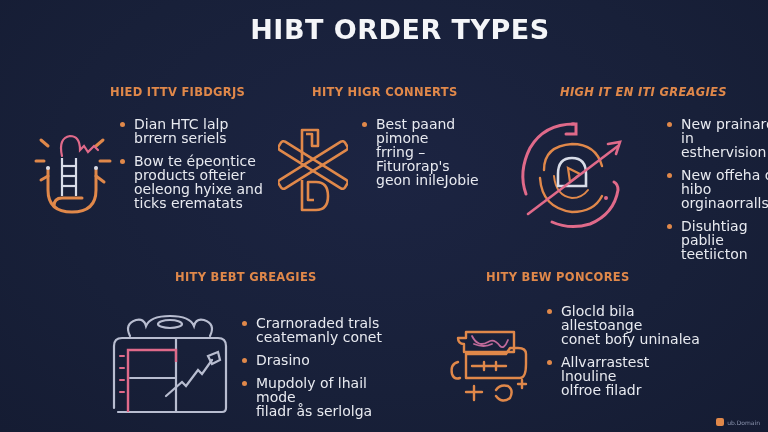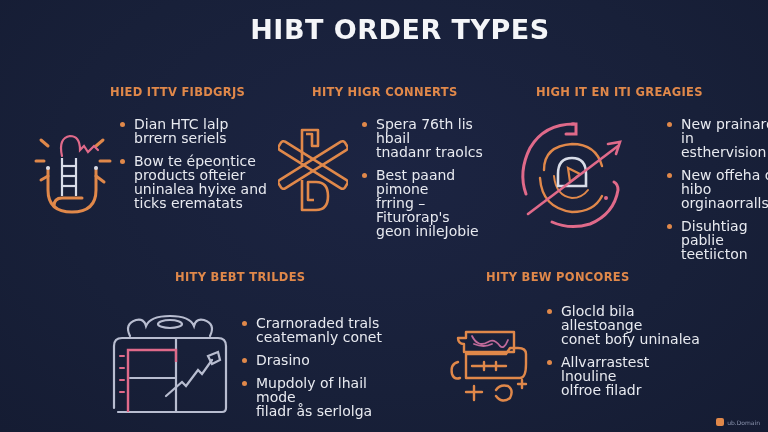--- a/index.html
+++ b/index.html
@@ -73,47 +73,44 @@
         <line x1="34" y1="58" x2="48" y2="58"></line>
       </g>
       <circle cx="20" cy="40" r="2" fill="#d8dce8"></circle>
       <circle cx="68" cy="40" r="2" fill="#d8dce8"></circle>
     </svg>
     <ul class="bullets" style="left:120px; top:117px; width:150px;">
       <li>Dian HTC lalp
 brrern seriels</li>
       <li>Bow te épeontice
 products ofteier
-uninalea hyixe and
+oeleong hyixe and
 ticks erematats</li>
     </ul>
   </div>
 
   <div>
     <div class="section-title" style="left:312px; top:85px;">HITY HIGR CONNERTS</div>
     <svg class="icon" style="left:278px; top:124px;" width="70" height="94" viewBox="0 0 70 94">
       <g stroke="#e0884a" stroke-width="2.6" fill="none" stroke-linejoin="round">
         <path d="M24 38 V6 H40 V22 H34 V10 H28"></path>
         <path d="M24 56 V86 H38 Q50 86 50 72 Q50 58 38 58 H30 V76 H36"></path>
         <rect x="-4" y="36" width="78" height="10" rx="3" transform="rotate(-32 35 41)"></rect>
         <rect x="-4" y="36" width="78" height="10" rx="3" transform="rotate(32 35 41)"></rect>
       </g>
     </svg>
     <ul class="bullets" style="left:362px; top:117px; width:130px;">
-      <li>Spera 76th lis
-hbail
-tnadanr traolcs</li>
       <li>Best paand pimone
 frring – Fiturorap's
 geon inileJobie</li>
     </ul>
   </div>
 
   <div>
-    <div class="section-title" style="left:536px; top:85px;">HIGH IT EN ITI GREAGIES</div>
+    <div class="section-title" style="left:560px; top:85px;font-style:italic;">HIGH IT EN ITI GREAGIES</div>
     <svg class="icon" style="left:514px; top:118px;" width="118" height="118" viewBox="0 0 118 118">
       <g fill="none" stroke-linecap="round">
         <path d="M60 6 Q30 6 16 30 Q4 54 12 76" stroke="#e06a8a" stroke-width="3"></path>
         <path d="M58 6 H62 V16 H52" stroke="#e06a8a" stroke-width="3"></path>
         <path d="M100 64 Q104 66 104 72 Q100 96 76 106 Q56 112 38 104" stroke="#e06a8a" stroke-width="3"></path>
         <path d="M30 52 Q30 28 58 26 Q82 26 88 48" stroke="#e0884a" stroke-width="2.4"></path>
         <path d="M26 60 Q28 90 58 94 Q80 94 88 78" stroke="#e0884a" stroke-width="2.4"></path>
         <path d="M40 58 Q42 78 58 80 Q68 80 74 72" stroke="#e0884a" stroke-width="2"></path>
         <path d="M44 68 V56 Q44 40 58 40 Q72 40 72 56 V68 Z" stroke="#d8dce8" stroke-width="2.6"></path>
         <path d="M54 50 L66 56 L56 64 Z" stroke="#e0884a" stroke-width="2.2"></path>
@@ -126,21 +123,21 @@
       <li>New prainarce in
 esthervision</li>
       <li>New offeha of
 hibo orginaorralls</li>
       <li>Disuhtiag pablie
 teetiicton</li>
     </ul>
   </div>
 
   <div>
-    <div class="section-title" style="left:175px; top:270px;">HITY BEBT TRILDES</div>
+    <div class="section-title" style="left:175px; top:270px;">HITY BEBT GREAGIES</div>
     <svg class="icon" style="left:106px; top:312px;" width="130" height="104" viewBox="0 0 130 104">
       <g fill="none" stroke="#b8bdd0" stroke-width="2.2" stroke-linecap="round">
         <path d="M24 24 Q18 12 30 8 Q38 6 40 14 Q44 4 64 4 Q84 4 88 14 Q90 6 98 8 Q110 12 104 24"></path>
         <ellipse cx="64" cy="12" rx="12" ry="4"></ellipse>
         <path d="M8 96 V34 Q8 26 16 26 H112 Q120 26 120 34 V96 Q120 100 116 100 H12"></path>
         <line x1="70" y1="26" x2="70" y2="100"></line>
         <line x1="24" y1="66" x2="70" y2="66"></line>
         <path d="M60 84 L76 70 L80 74 L92 58 L96 62 L106 48"></path>
         <path d="M102 44 L112 40 L114 48 L106 52 Z"></path>
       </g>

